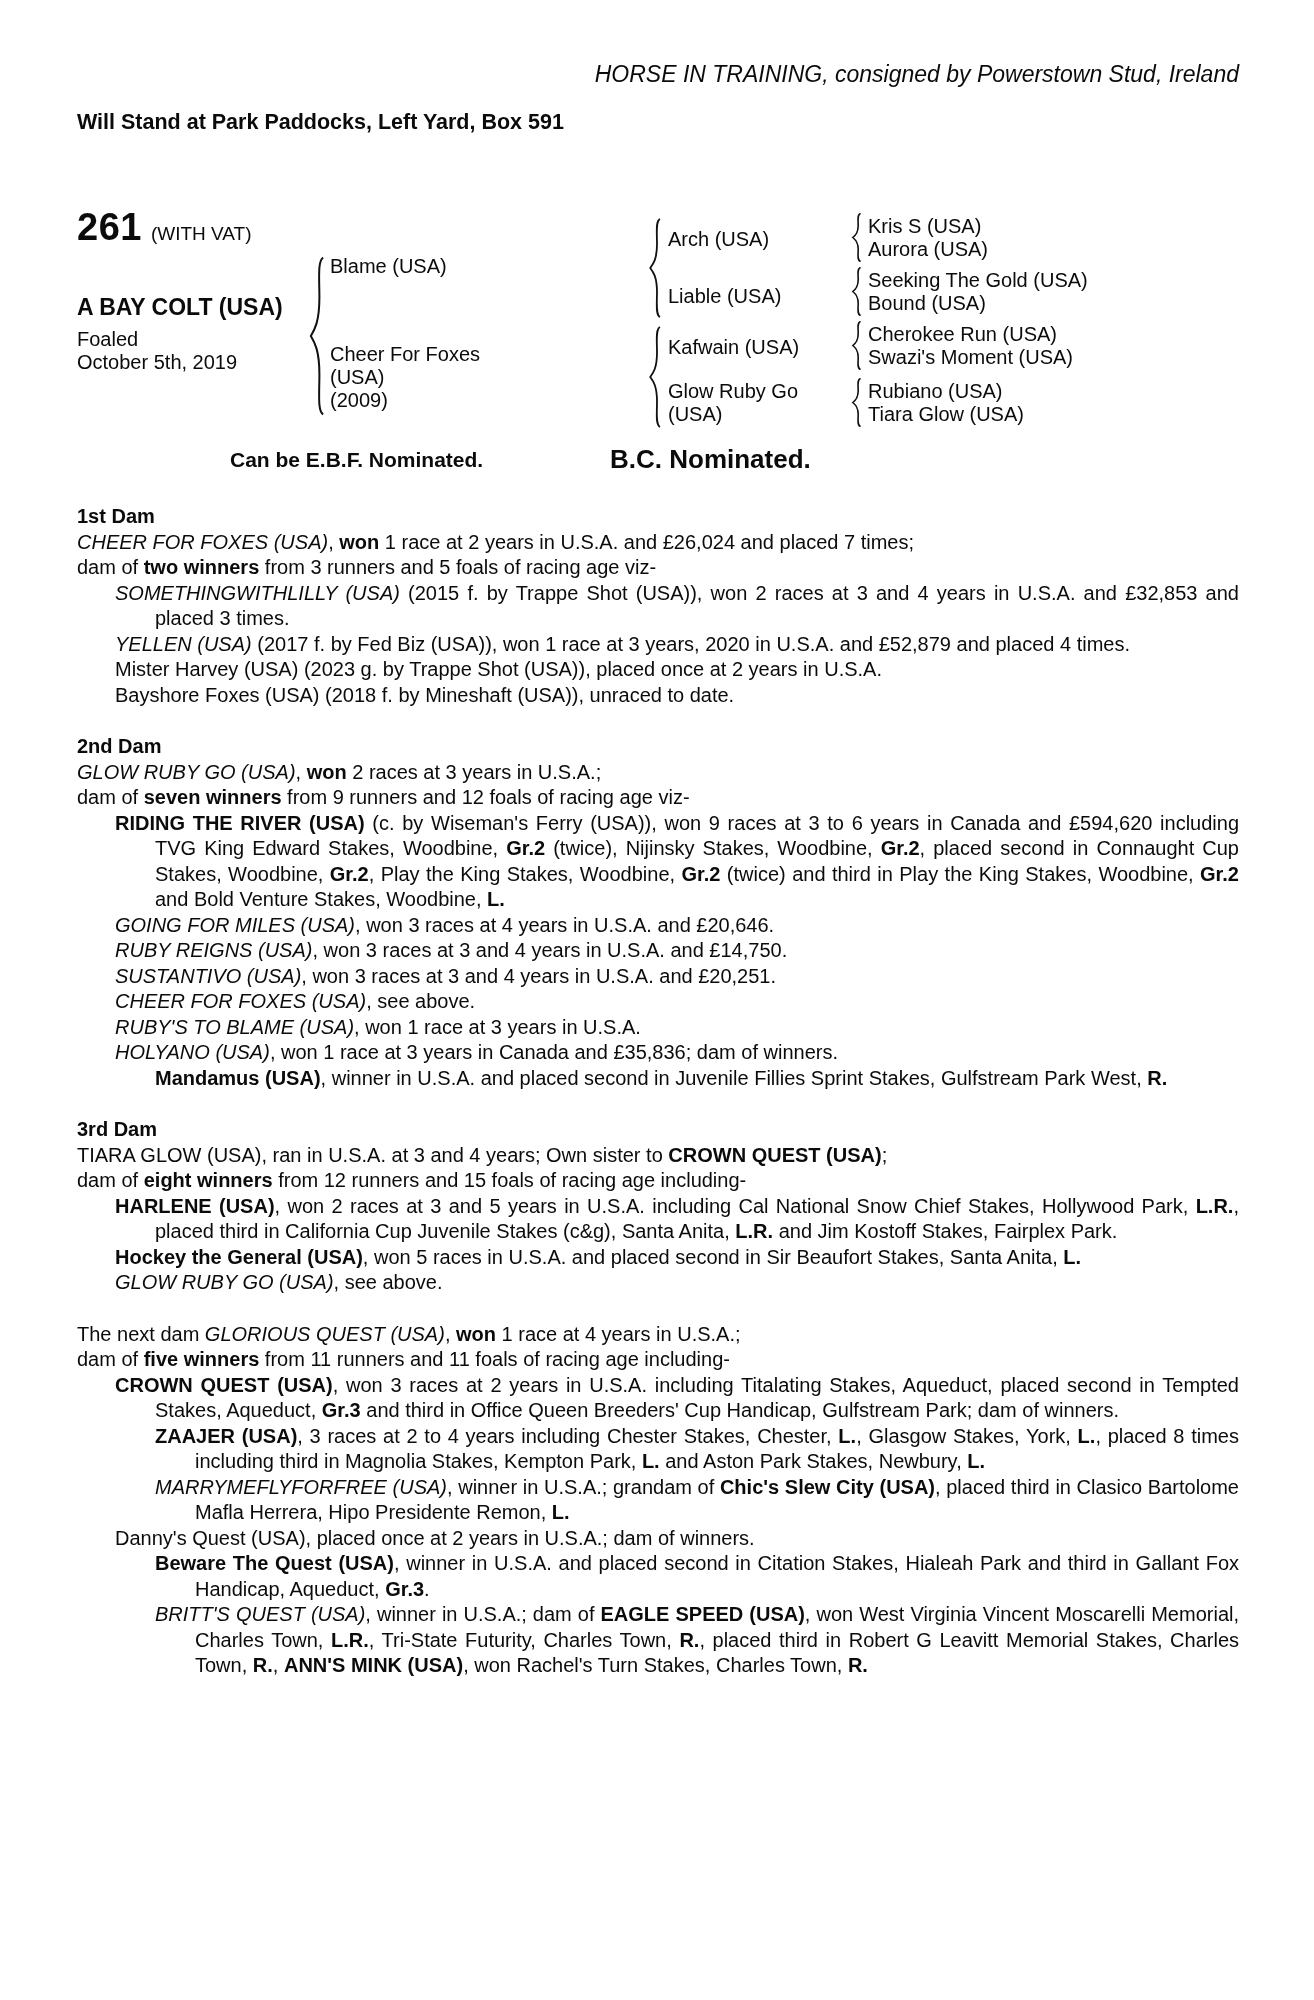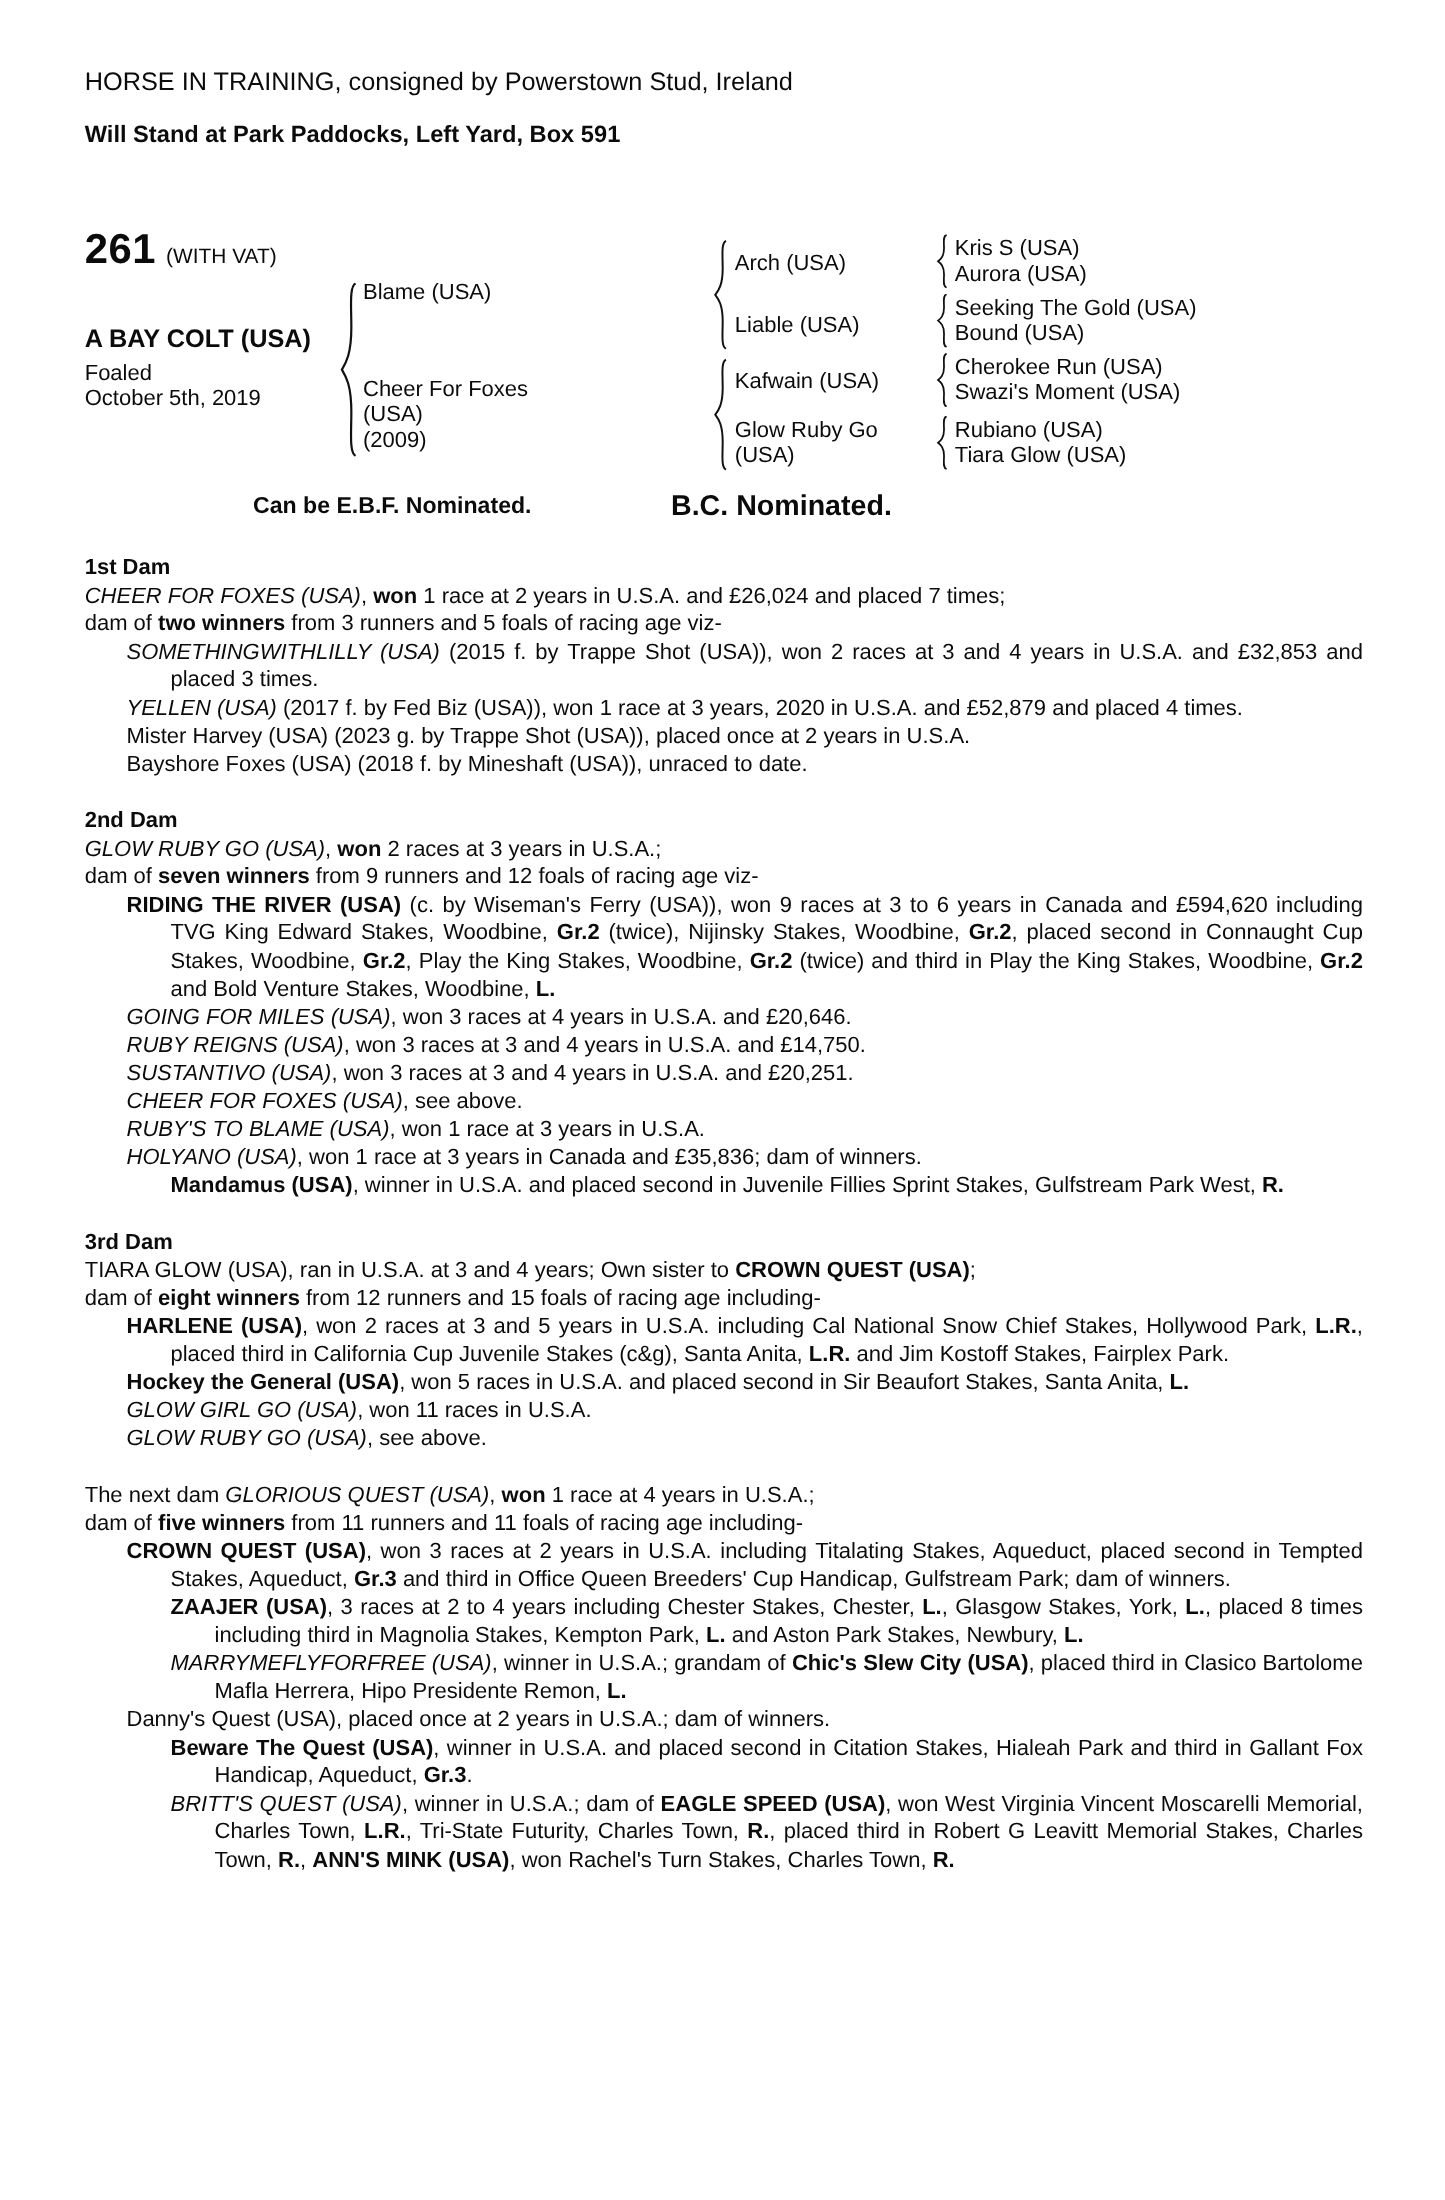--- a/index.html
+++ b/index.html
@@ -5,21 +5,21 @@
   html,body{margin:0;padding:0;background:#ffffff;}
   body{
     width:1314px;height:2000px;
     font-family:"Liberation Sans","DejaVu Sans",sans-serif;
     color:#0b0b0b;
     -webkit-font-smoothing:antialiased;
     overflow:hidden;
   }
   .content{padding:60px 75px 0 77px;}
   .title{
-    text-align:left;font-size:23px;line-height:28px;
+    text-align:right;font-style:italic;font-size:23px;line-height:28px;
     white-space:nowrap;
   }
   .stand-line{
     margin-top:21px;font-weight:bold;font-size:21.5px;line-height:26px;
   }
   
   .ped{position:relative;height:272px;margin-top:75px;font-size:20px;line-height:23px;}
   .ped .abs{position:absolute;white-space:nowrap;}
   .lot-line{left:0;top:6px;}
   .lot-num{font-size:38px;font-weight:bold;letter-spacing:0.5px;}
@@ -158,21 +158,20 @@
         <p class="para ind1"><span class="i">RUBY'S TO BLAME (USA)</span><span>, won 1 race at 3 years in U.S.A.</span></p>
         <p class="para ind1"><span class="i">HOLYANO (USA)</span><span>, won 1 race at 3 years in Canada and £35,836; dam of winners.</span></p>
         <p class="para ind2"><span class="b">Mandamus (USA)</span><span>, winner in U.S.A. and placed second in Juvenile Fillies Sprint Stakes, Gulfstream Park West, </span><span class="b">R.</span></p>
       </section>
       <section>
         <h3 class="sec-heading">3rd Dam</h3>
         <p class="para"><span>TIARA GLOW (USA), ran in U.S.A. at 3 and 4 years; Own sister to </span><span class="b">CROWN QUEST (USA)</span><span>;</span></p>
         <p class="para"><span>dam of </span><span class="b">eight winners</span><span> from 12 runners and 15 foals of racing age including-</span></p>
         <p class="para ind1"><span class="b">HARLENE (USA)</span><span>, won 2 races at 3 and 5 years in U.S.A. including Cal National Snow Chief Stakes, Hollywood Park, </span><span class="b">L.R.</span><span>, placed third in California Cup Juvenile Stakes (c&amp;g), Santa Anita, </span><span class="b">L.R.</span><span> and Jim Kostoff Stakes, Fairplex Park.</span></p>
         <p class="para ind1"><span class="b">Hockey the General (USA)</span><span>, won 5 races in U.S.A. and placed second in Sir Beaufort Stakes, Santa Anita, </span><span class="b">L.</span></p>
-        <p class="para ind1"><span class="i">GLOW GIRL GO (USA)</span><span>, won 11 races in U.S.A.</span></p>
         <p class="para ind1"><span class="i">GLOW RUBY GO (USA)</span><span>, see above.</span></p>
       </section>
       <section>
         <p class="para"><span>The next dam </span><span class="i">GLORIOUS QUEST (USA)</span><span>, </span><span class="b">won</span><span> 1 race at 4 years in U.S.A.;</span></p>
         <p class="para"><span>dam of </span><span class="b">five winners</span><span> from 11 runners and 11 foals of racing age including-</span></p>
         <p class="para ind1"><span class="b">CROWN QUEST (USA)</span><span>, won 3 races at 2 years in U.S.A. including Titalating Stakes, Aqueduct, placed second in Tempted Stakes, Aqueduct, </span><span class="b">Gr.3</span><span> and third in Office Queen Breeders' Cup Handicap, Gulfstream Park; dam of winners.</span></p>
         <p class="para ind2"><span class="b">ZAAJER (USA)</span><span>, 3 races at 2 to 4 years including Chester Stakes, Chester, </span><span class="b">L.</span><span>, Glasgow Stakes, York, </span><span class="b">L.</span><span>, placed 8 times including third in Magnolia Stakes, Kempton Park, </span><span class="b">L.</span><span> and Aston Park Stakes, Newbury, </span><span class="b">L.</span></p>
         <p class="para ind2"><span class="i">MARRYMEFLYFORFREE (USA)</span><span>, winner in U.S.A.; grandam of </span><span class="b">Chic's Slew City (USA)</span><span>, placed third in Clasico Bartolome Mafla Herrera, Hipo Presidente Remon, </span><span class="b">L.</span></p>
         <p class="para ind1"><span>Danny's Quest (USA), placed once at 2 years in U.S.A.; dam of winners.</span></p>
         <p class="para ind2"><span class="b">Beware The Quest (USA)</span><span>, winner in U.S.A. and placed second in Citation Stakes, Hialeah Park and third in Gallant Fox Handicap, Aqueduct, </span><span class="b">Gr.3</span><span>.</span></p>

